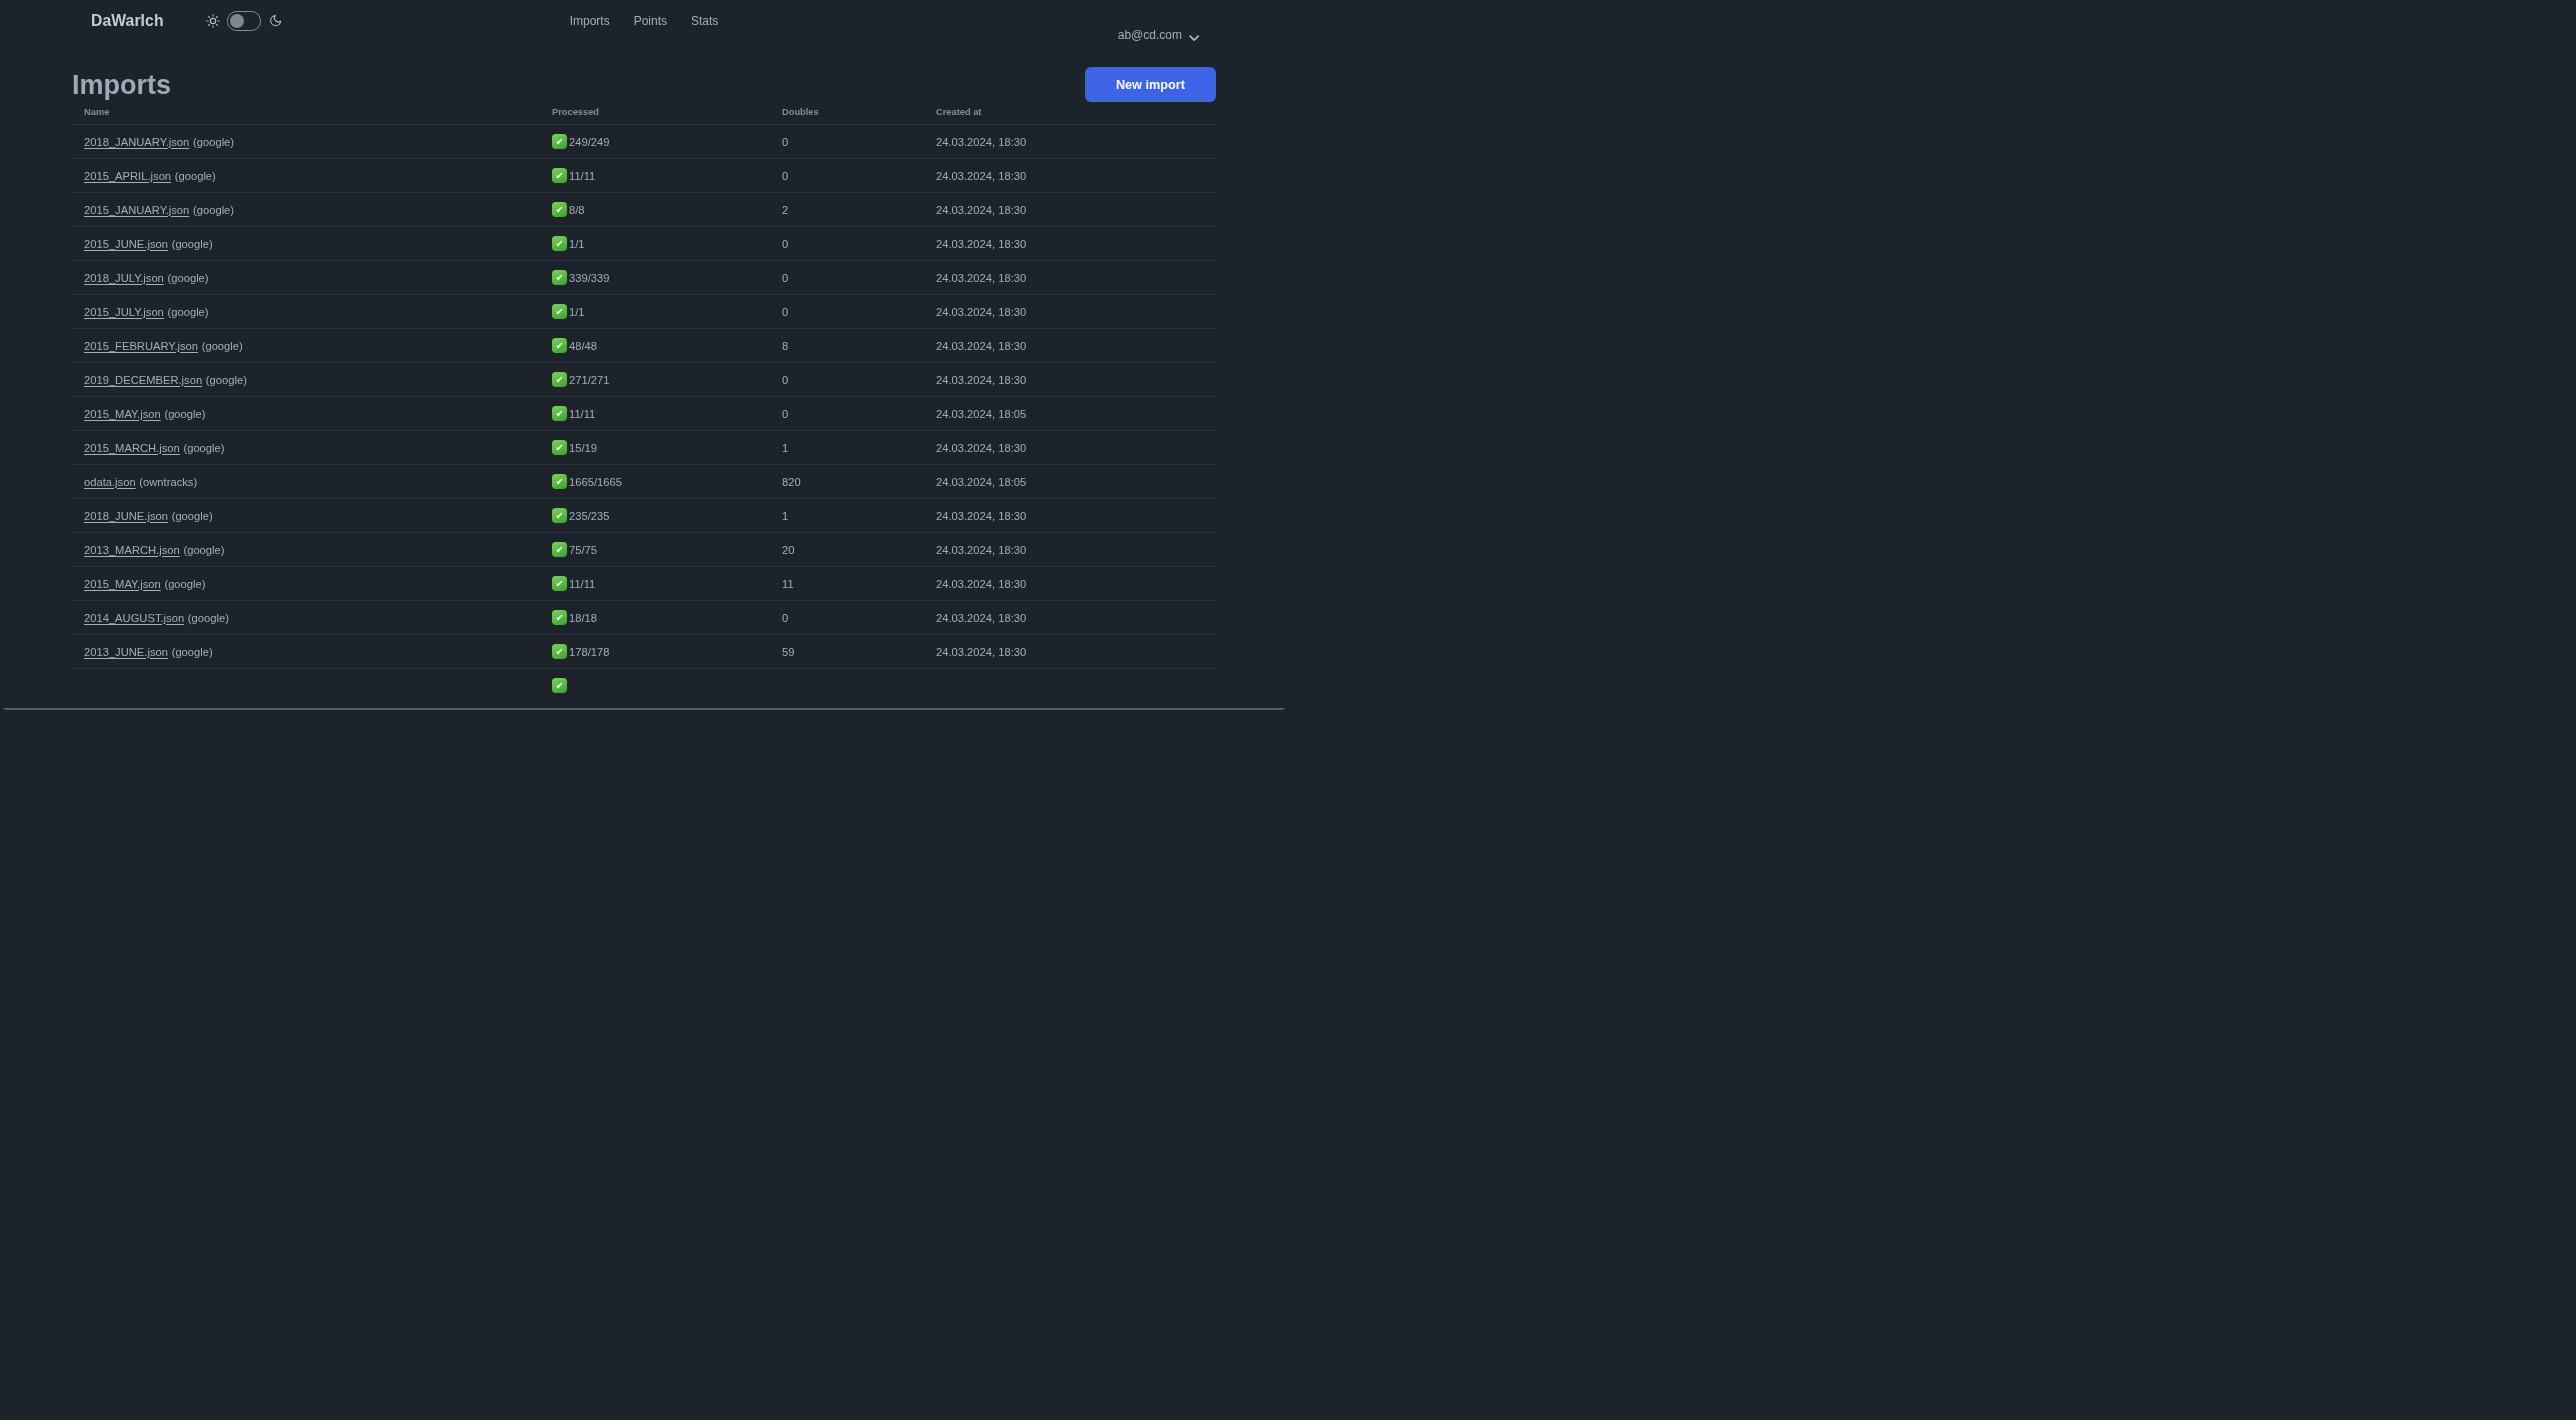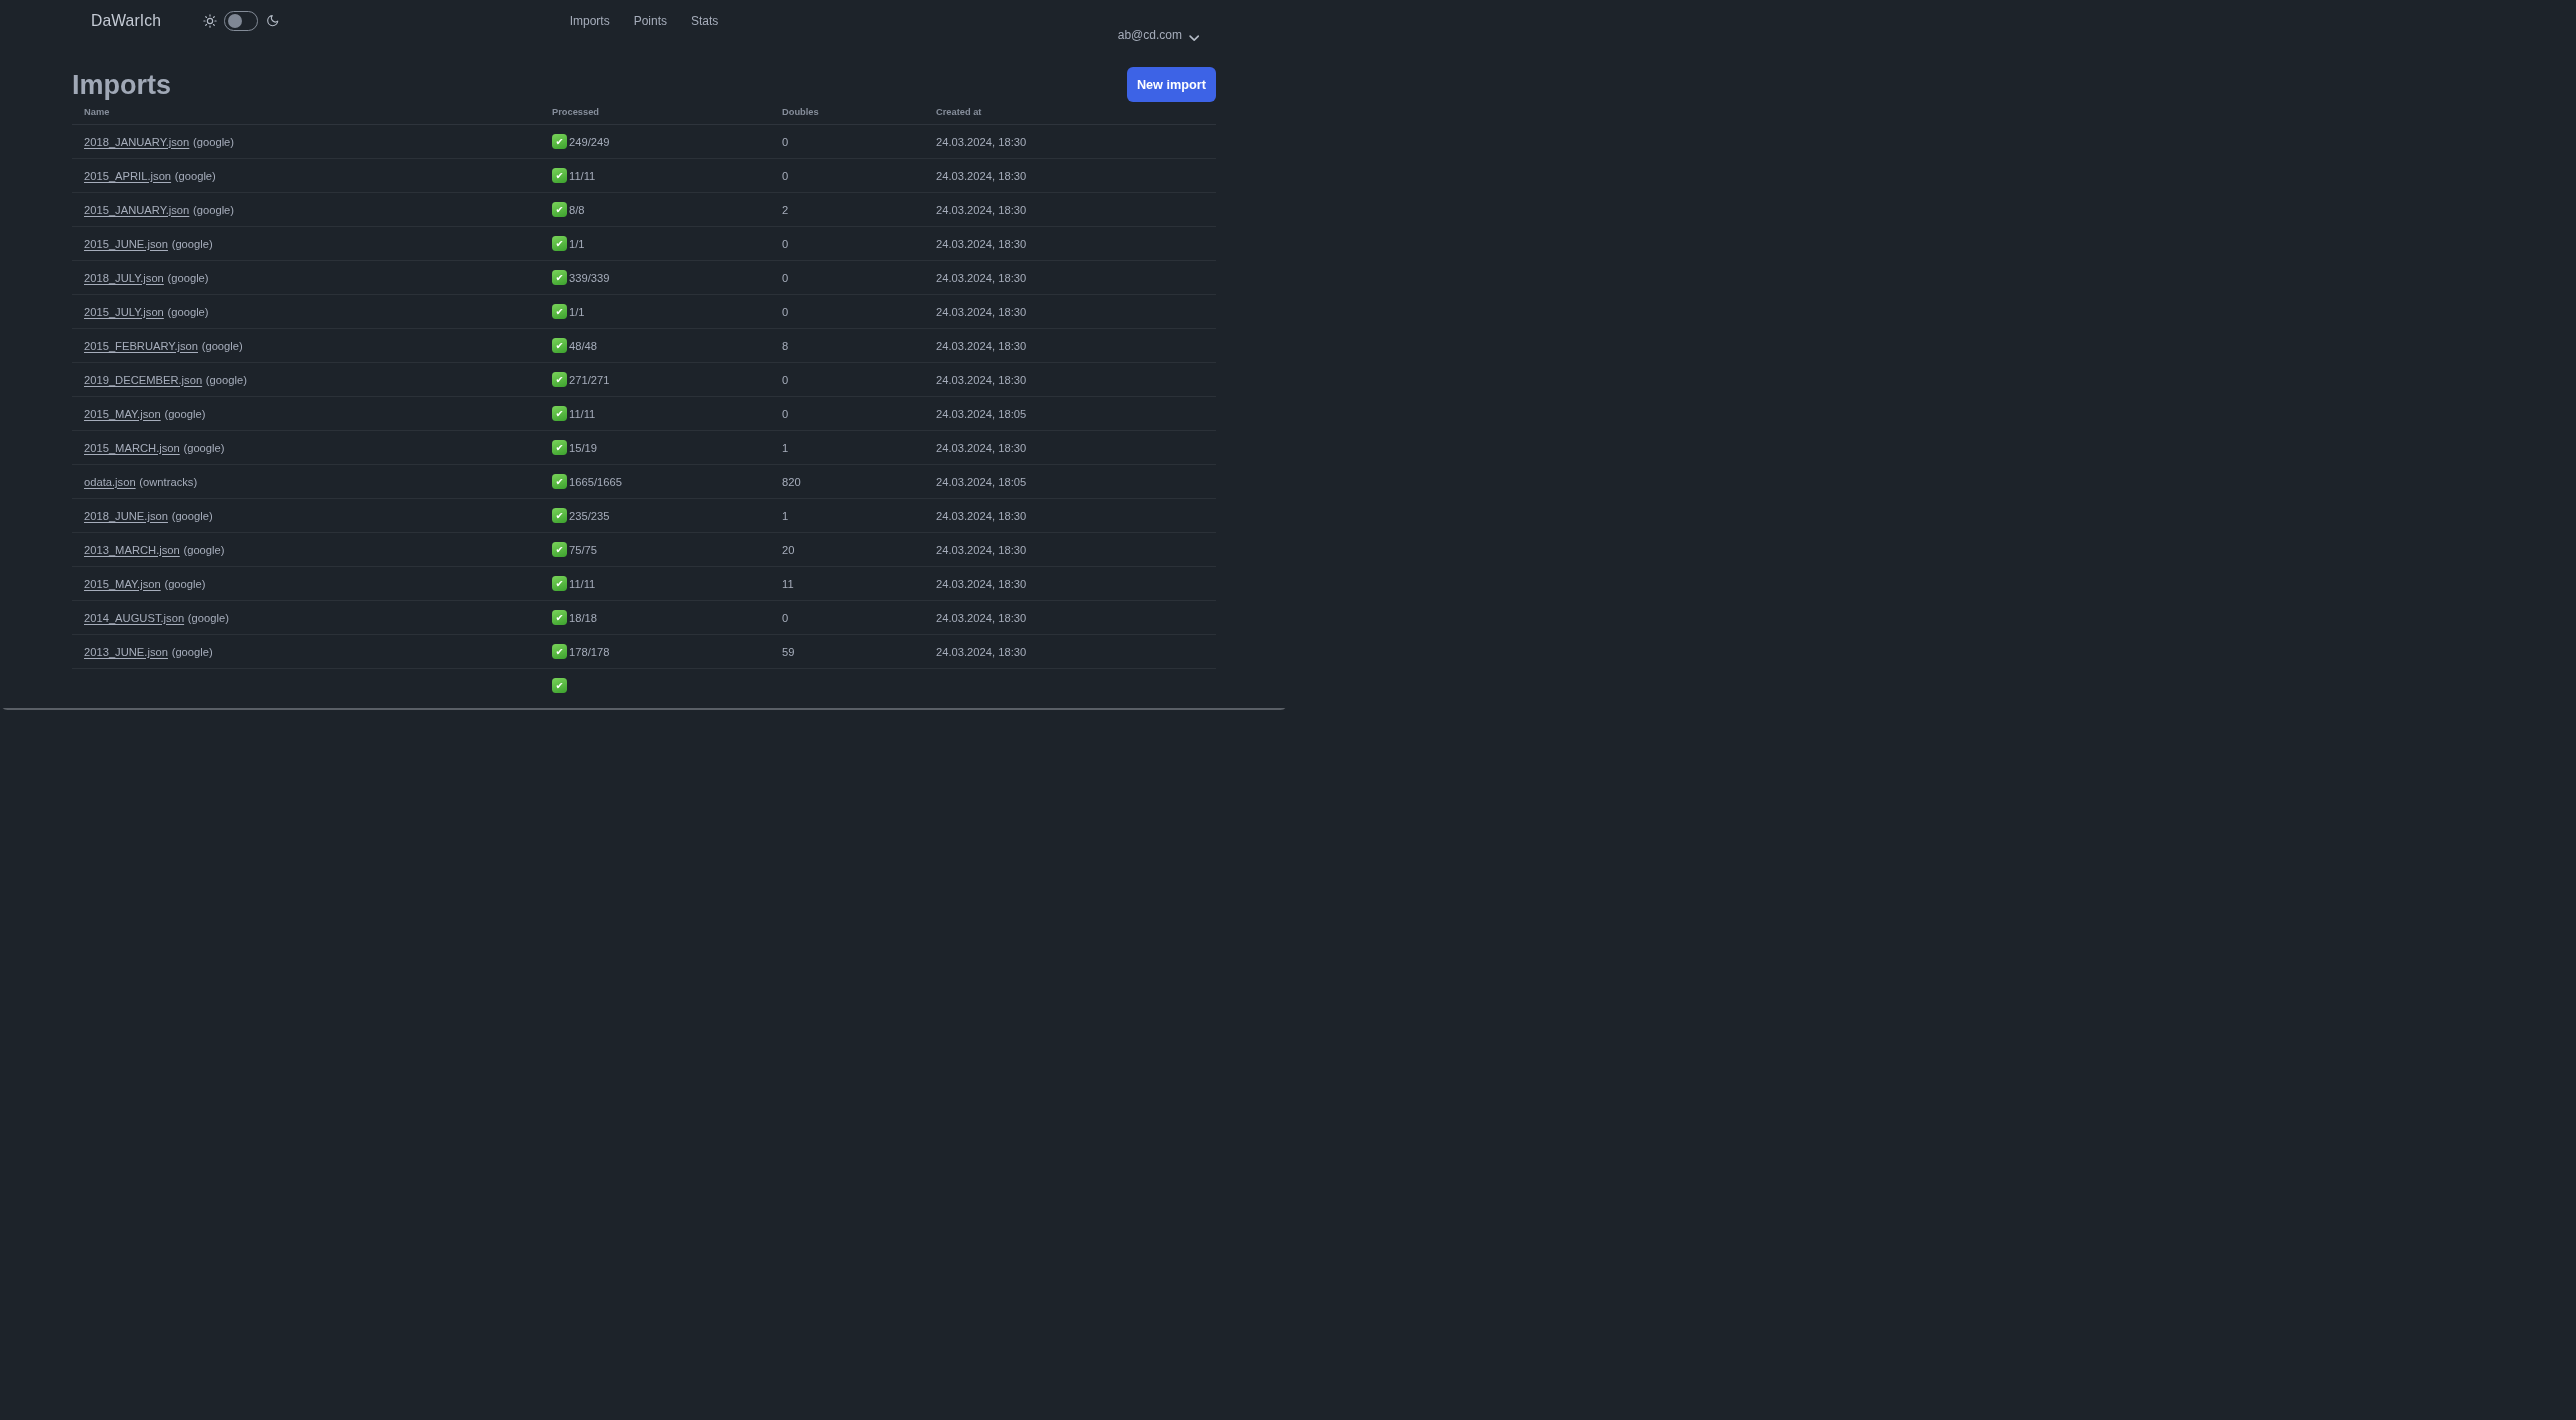--- a/index.html
+++ b/index.html
@@ -6,37 +6,37 @@
   html,body { margin:0; padding:0; }
   body {
     width:1288px; height:710px; overflow:hidden; position:relative;
     background:#1d232a; color:#a6adbb;
     font-family:"Liberation Sans","DejaVu Sans",sans-serif;
     border-radius:0 0 7.5px 7.5px;
   }
   
   .navbar { height:42px; position:relative; display:flex; align-items:center; }
   .nav-left { display:flex; align-items:center; margin-left:91px; }
-  .logo { font-size:15.7px; font-weight:400; color:#c5cbd5; text-decoration:none; cursor:pointer; letter-spacing:0.1px; }
+  .logo { font-size:15.7px; font-weight:700; color:#c5cbd5; text-decoration:none; cursor:pointer; letter-spacing:0.1px; }
   .theme { display:flex; align-items:center; gap:7.5px; margin-left:42px; }
   .icon { display:inline-flex; color:#b3bac5; }
   .toggle { width:34px; height:19.4px; border:1.1px solid #848c98; border-radius:9.7px;
             display:flex; align-items:center; padding:0 2.2px; background:transparent; cursor:pointer; }
   .knob { width:14px; height:14px; border-radius:50%; background:#7f8794; }
   .nav-center { position:absolute; left:50%; top:0; height:42px; transform:translateX(-50%);
                 display:flex; align-items:center; gap:24px; }
   .nav-link { font-size:12px; color:#a6adbb; text-decoration:none; cursor:pointer; }
   .nav-right { position:absolute; right:89px; top:0; height:42px; display:flex; align-items:flex-end; gap:6.7px;
                font-size:12px; cursor:pointer; }
   
   main { padding:0 72px; }
   .page-head { display:flex; justify-content:space-between; align-items:center; margin-top:25px; }
   h1 { margin:0; font-size:27px; line-height:32px; font-weight:700; color:#a0a8b6; }
   .btn-primary { background:#3d63e6; color:#ffffff; border:none; border-radius:6px;
-                 height:35px; padding:0 10px; font-size:12.7px; font-weight:600;
+                 height:35px; padding:0 31px; font-size:12.7px; font-weight:600;
                  font-family:inherit; cursor:pointer; }
   
   table { width:100%; border-collapse:collapse; table-layout:fixed; margin-top:0; }
   thead th { text-align:left; font-size:9.3px; font-weight:700; color:#858d9a;
              padding:4.5px 12px 7.5px 12px; border-bottom:0.7px solid rgba(166,173,187,.13); }
   tbody td { height:34px; padding:0 12px; font-size:11.2px; color:#a6adbb; vertical-align:middle;
              white-space:nowrap; overflow:hidden; }
   tbody tr:not(:first-child) td { border-top:0.7px solid rgba(166,173,187,.10); }
   .file-link { color:#a6adbb; text-decoration:underline; text-underline-offset:2.2px;
                text-decoration-thickness:0.7px; cursor:pointer; }

